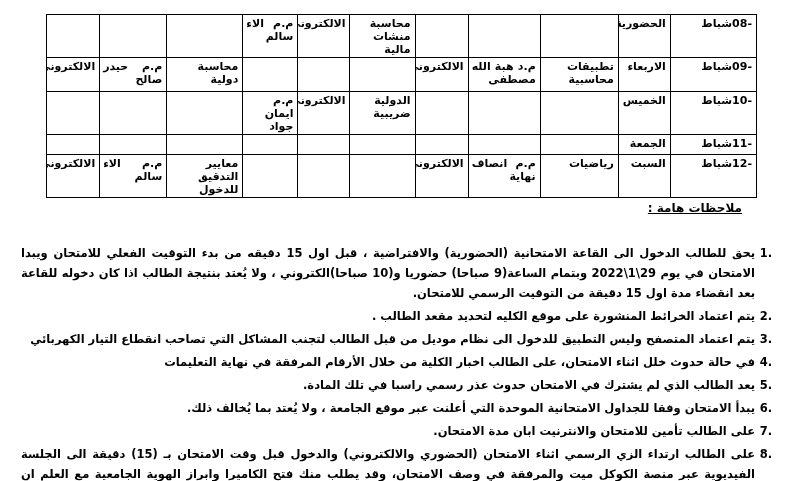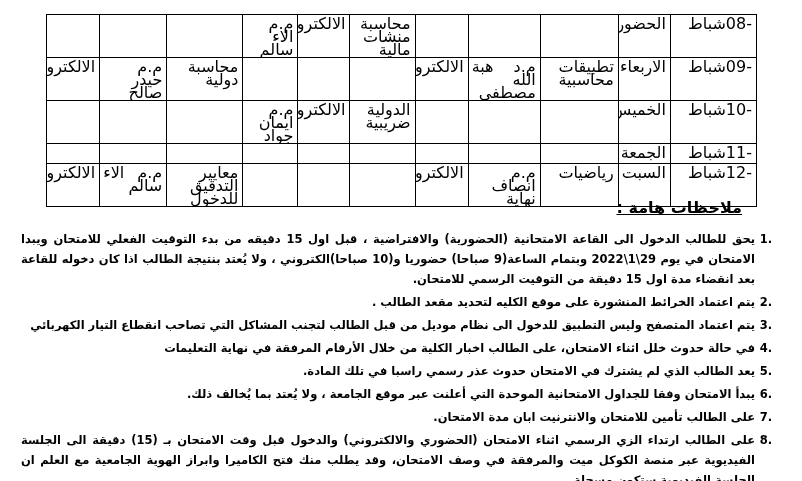--- a/index.html
+++ b/index.html
@@ -20,22 +20,22 @@
   }
   table.sched {
     direction: rtl;
     border-collapse: collapse;
     table-layout: fixed;
     width: 711px;
   }
   table.sched td {
     border: 1px solid #000000;
     vertical-align: top;
-    font-size: 16px;
-    font-weight: normal;
+    font-size: 11px;
+    font-weight: bold;
     line-height: 13px;
     padding: 2px 4px 1px 3px;
     text-align: justify;
     text-justify: inter-word;
     overflow: hidden;
   }
   tr.r1 { height: 40px; }
   tr.r2 { height: 34px; }
   tr.r3 { height: 37px; }
   tr.r4 { height: 20px; }
@@ -43,26 +43,26 @@
   td.date-cell { padding-left: 10px; }
   
   .notes {
     position: absolute;
     top: 200px;
     right: 25px;
     width: 770px;
     direction: rtl;
   }
   .notes-heading {
-    font-size: 16px;
+    font-size: 12px;
     font-weight: bold;
     text-decoration: underline;
     text-align: right;
     margin-right: 35px;
-    margin-bottom: 13px;
+    margin-bottom: 27px;
     line-height: 16px;
   }
   .note {
     display: flex;
     direction: rtl;
     margin-bottom: 3px;
     font-size: 11.5px;
     font-weight: bold;
     line-height: 20px;
   }

